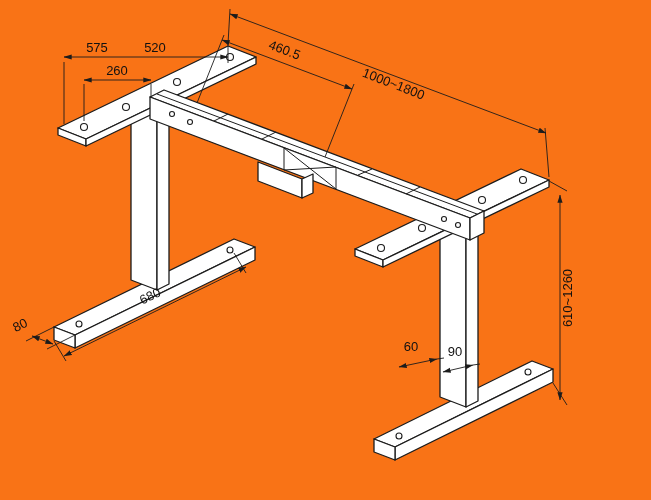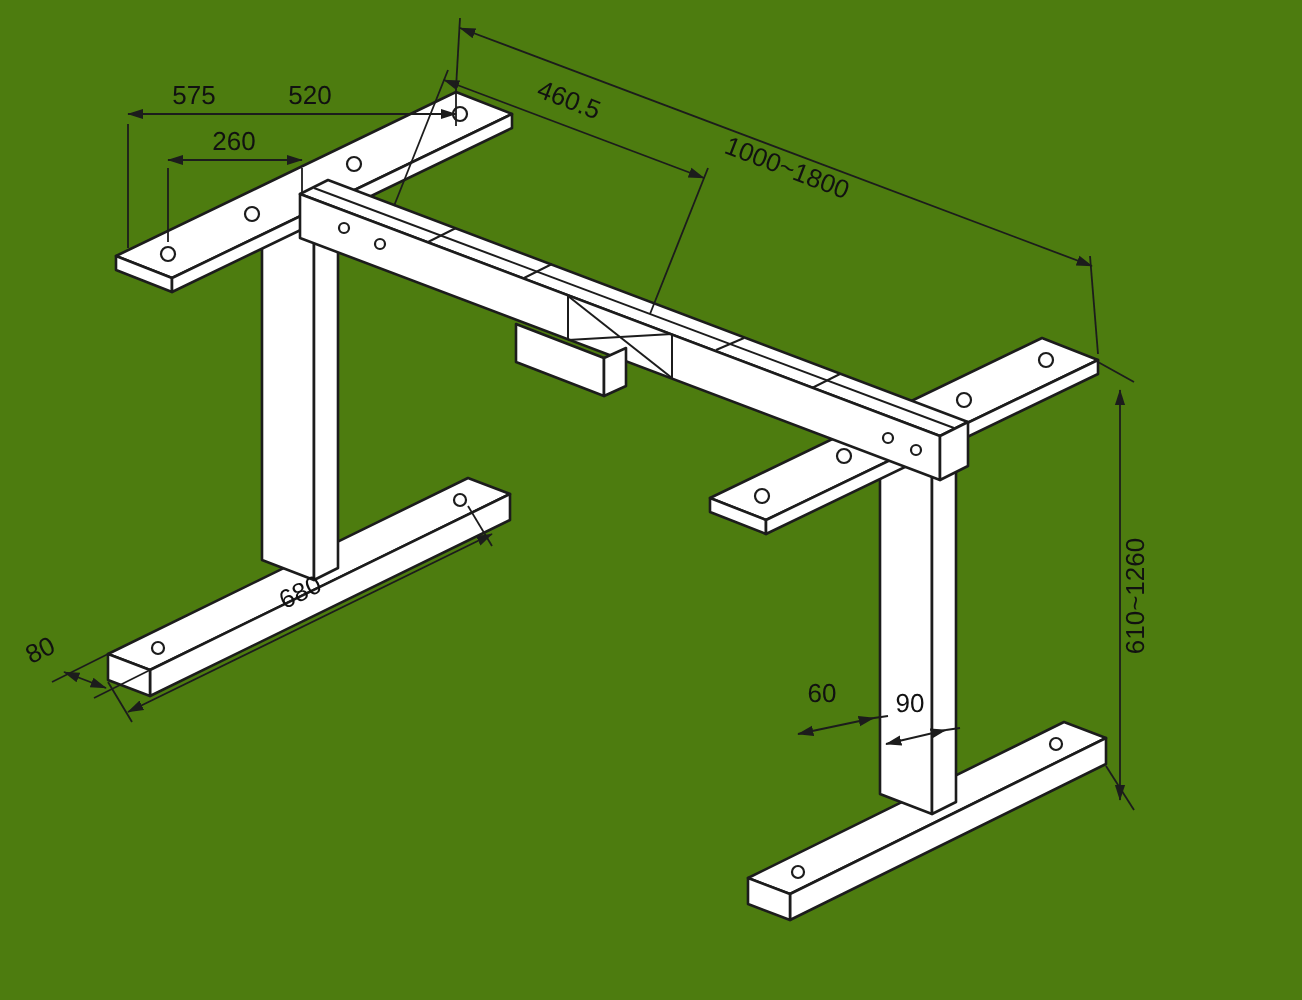--- a/index.html
+++ b/index.html
@@ -1,16 +1,16 @@
 <!DOCTYPE html>
 <html><head>
 <meta charset="utf-8">
 <style>
   html,body{margin:0;padding:0;background:#ffffff;}
-  .stage{width:651px;height:500px;background:#4d7c0f;position:relative;overflow:hidden;
+  .stage{width:651px;height:500px;background:#f97316;position:relative;overflow:hidden;
          font-family:"Liberation Sans",sans-serif;}
   svg{display:block;}
   .part path{fill:#ffffff;stroke:#1c1c1c;stroke-width:1.3;stroke-linejoin:round;}
   .part circle{fill:#ffffff;stroke:#1c1c1c;stroke-width:1.1;}
   .part .edge{fill:none;stroke:#1c1c1c;stroke-width:1;}
   .dims path{fill:none;stroke:#1c1c1c;stroke-width:0.9;}
   .dims .dimline{marker-start:url(#arw);marker-end:url(#arw);}
   .dims text{font-size:13px;fill:#111111;text-anchor:middle;font-family:"Liberation Sans",sans-serif;}
 </style>
 </head>

